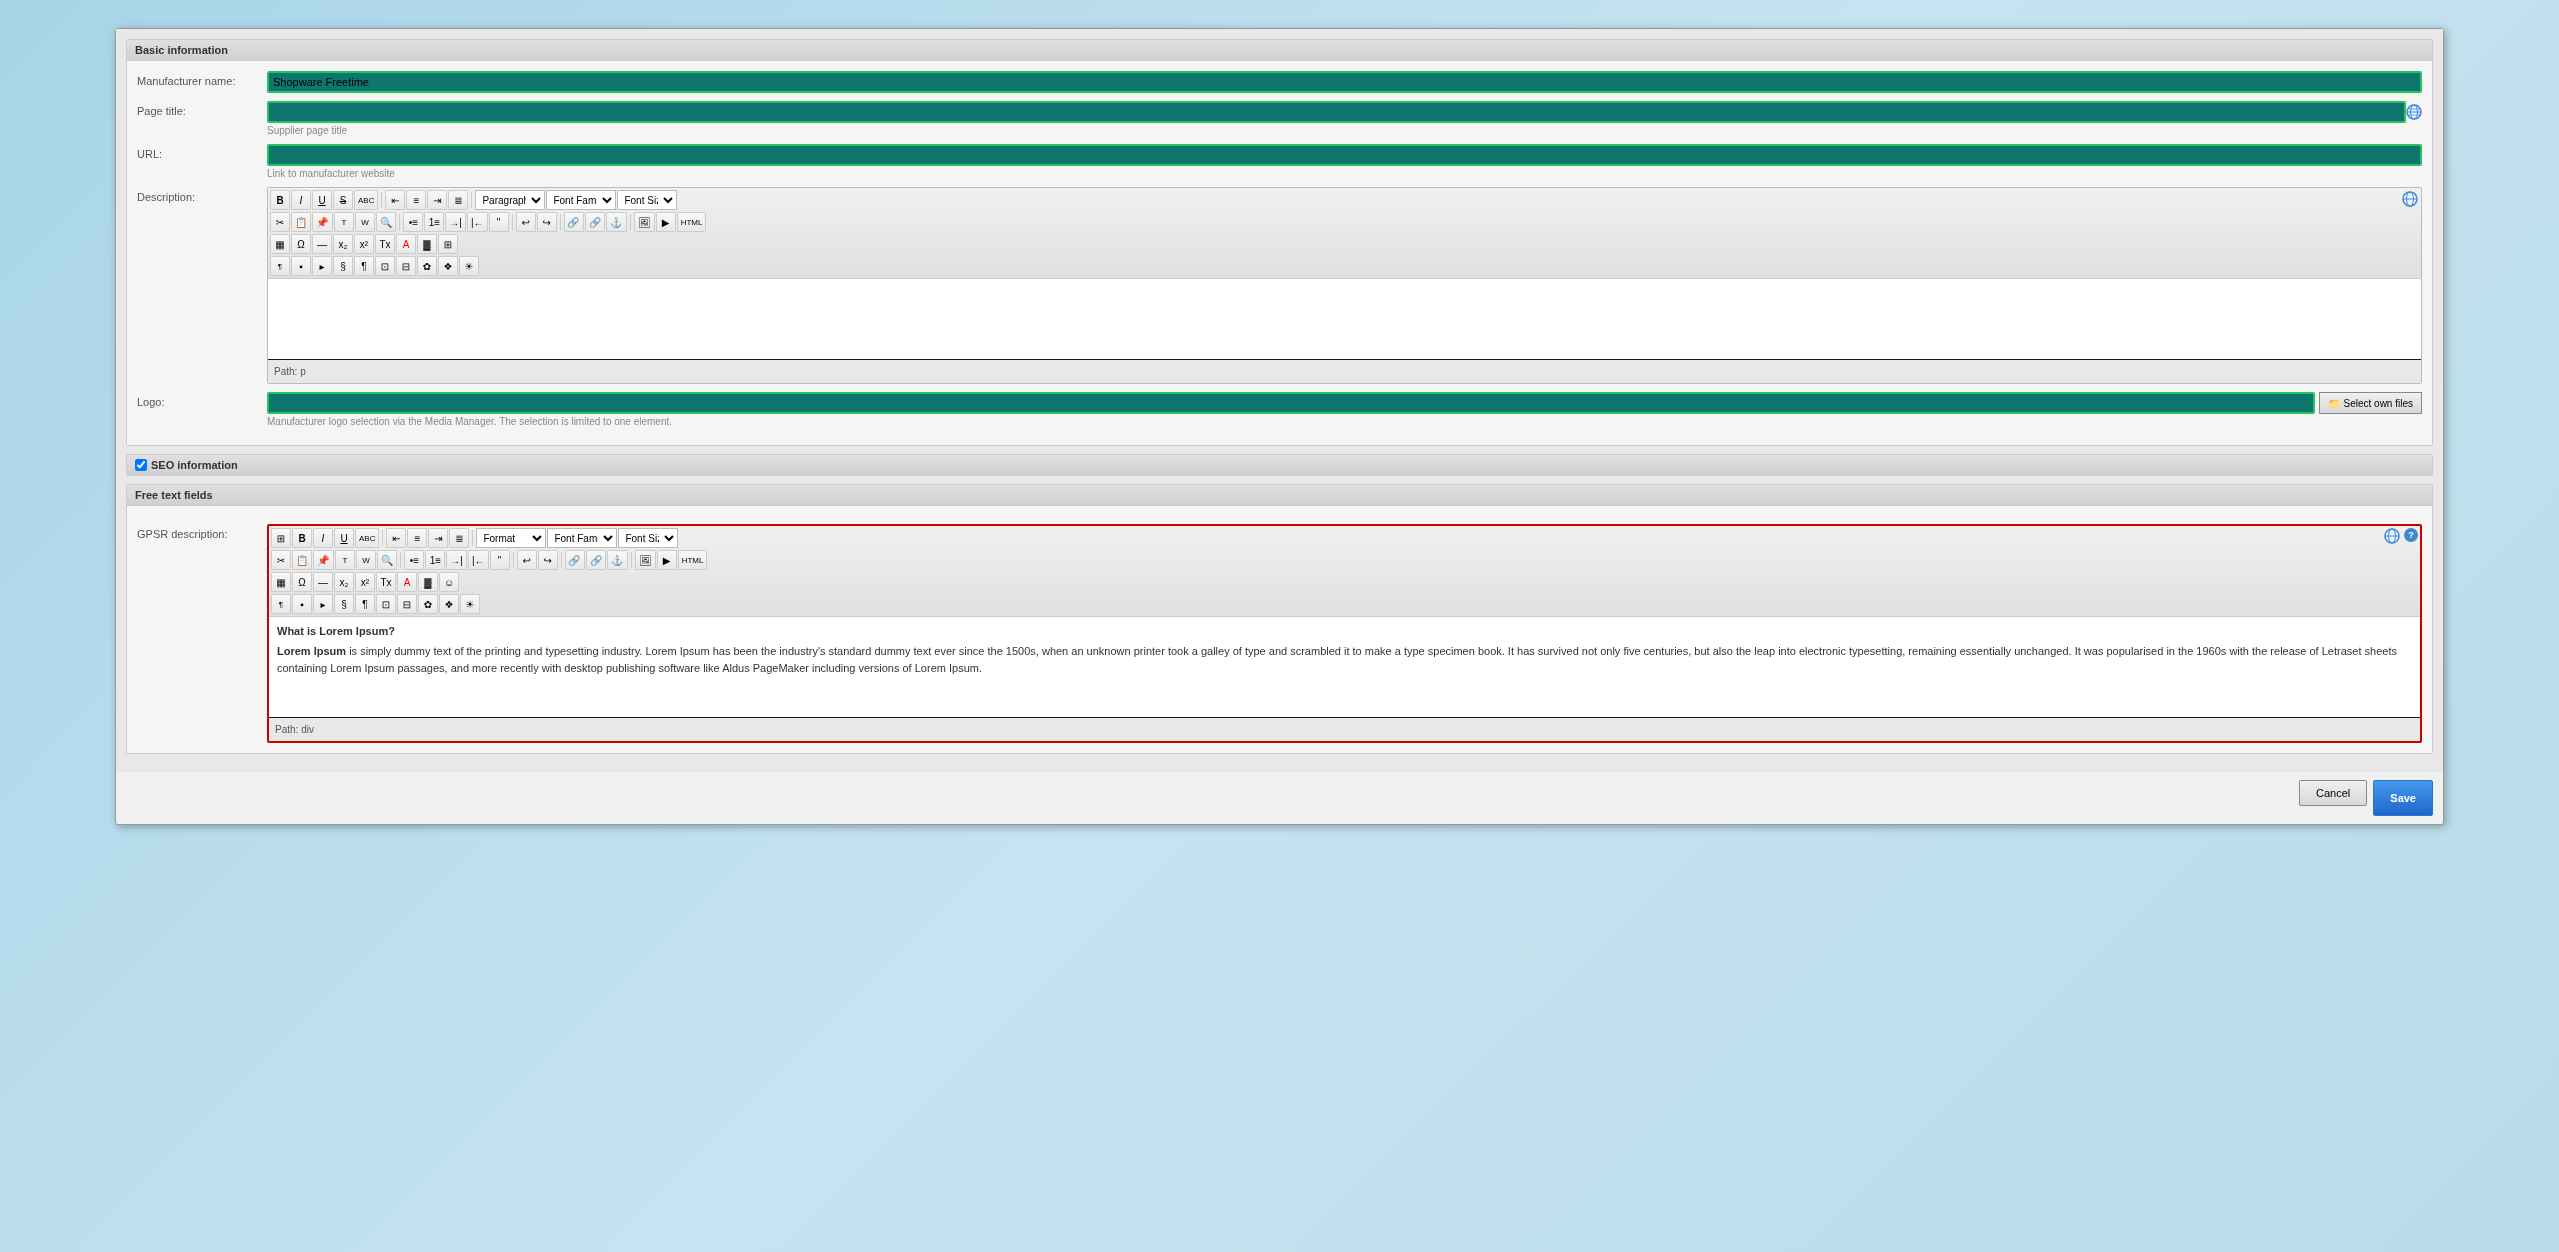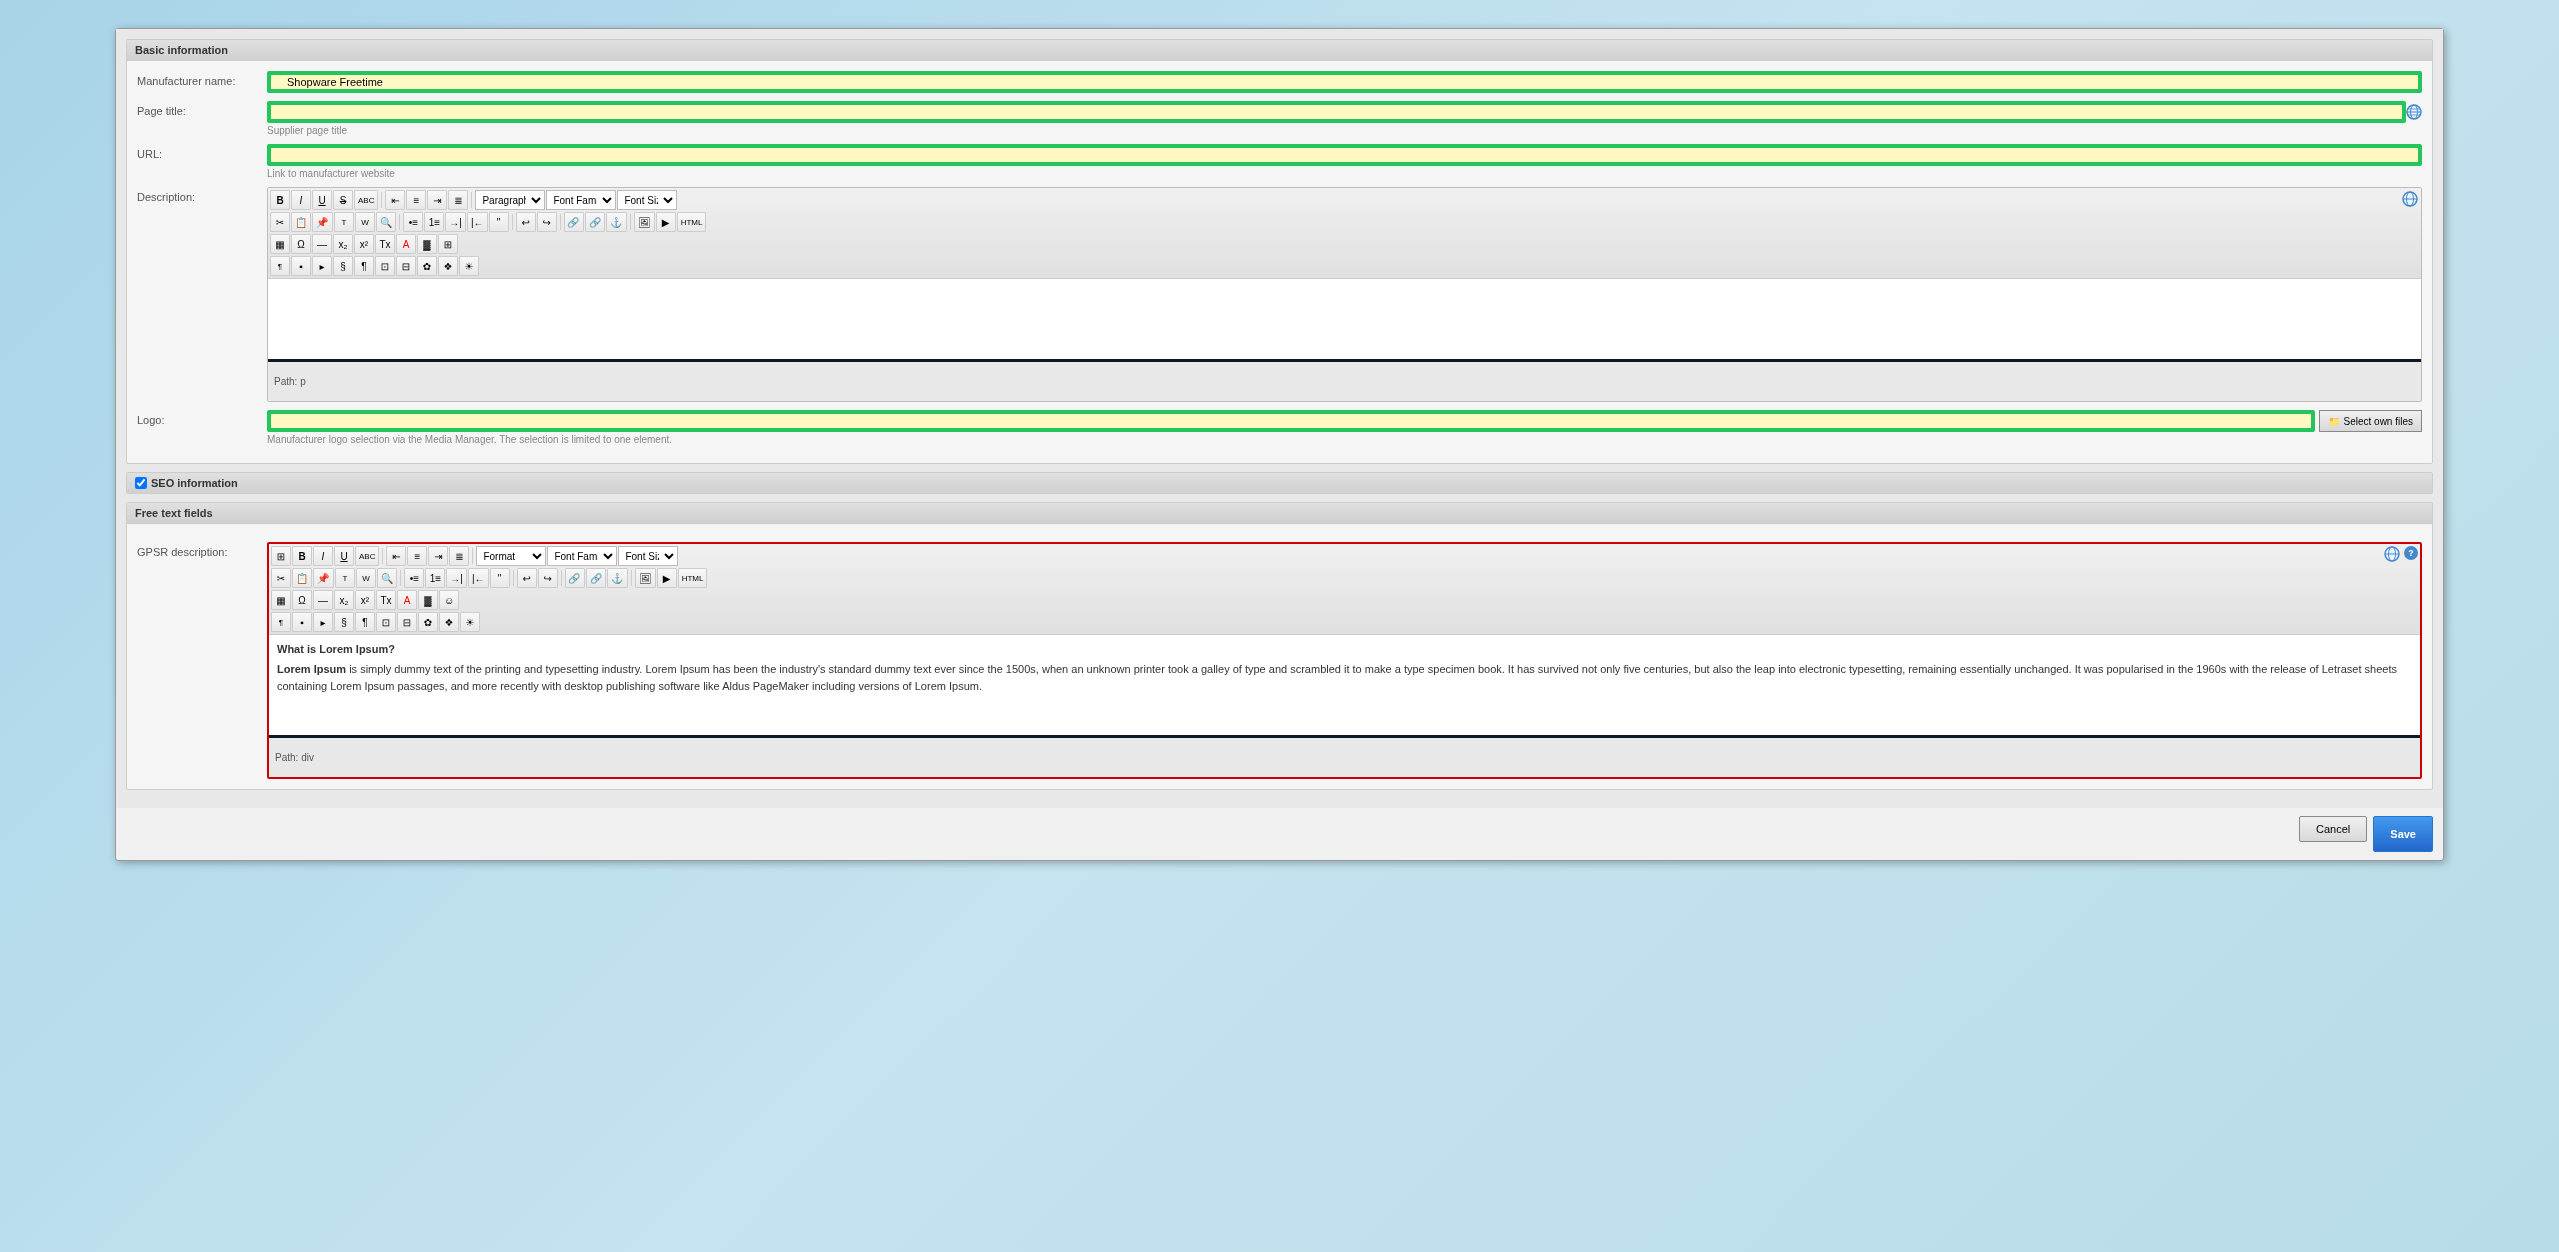--- a/index.html
+++ b/index.html
@@ -86,23 +86,23 @@
       color: #555;
       font-size: 11px;
       flex-shrink: 0;
     }
     .form-control-wrap {
       flex: 1;
     }
     input[type="text"] {
       width: 100%;
       height: 22px;
-      border: 4px solid #22c55e;
-      background: #fef9c3;
-      padding: 2px 16px;
+      border: 2px solid #22c55e;
+      background: #0f766e;
+      padding: 2px 4px;
       font-size: 11px;
       border-radius: 2px;
     }
     .input-with-icon {
       position: relative;
       display: flex;
       align-items: center;
     }
     .input-with-icon input {
       flex: 1;
@@ -162,22 +162,22 @@
       margin: 0 2px;
     }
     .rte-body {
       min-height: 80px;
       padding: 8px;
       font-size: 11px;
       background: white;
     }
     .rte-path {
       background: #e8e8e8;
-      border-top: 3px solid #0f172a;
-      padding: 14px 6px;
+      border-top: 1px solid #0f172a;
+      padding: 6px 6px;
       font-size: 10px;
       color: #555;
     }
     
     .logo-row {
       display: flex;
       align-items: center;
     }
     .logo-input {
       flex: 1;

